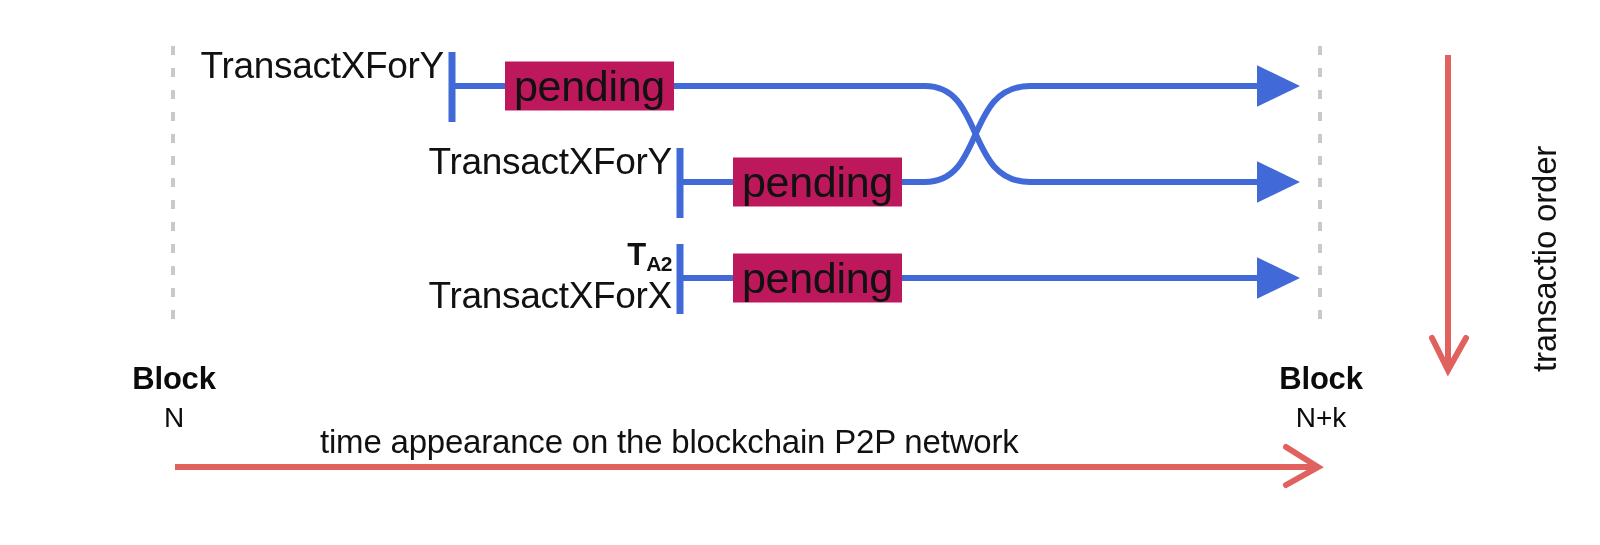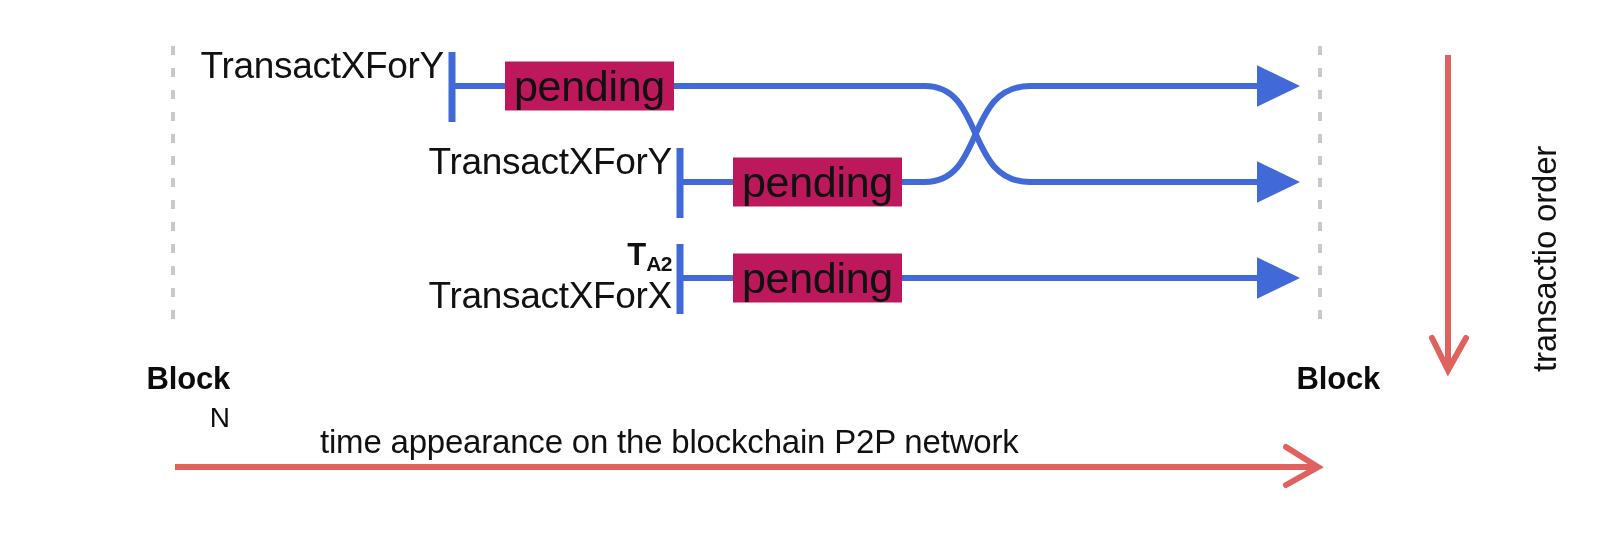--- a/index.html
+++ b/index.html
@@ -61,21 +61,21 @@
     font-weight: 400;
     color: #111111;
     background: #be185d;
     padding: 0 9px;
     transform: translateY(-50%);
     letter-spacing: -0.3px;
   }
   
   .block-lbl {
     position: absolute;
-    text-align: right;
+    text-align: center;
     line-height: 1.12;
   }
   .block-word {
     display: block;
     font-size: 31px;
     font-weight: bold;
     color: #0b0b0b;
     letter-spacing: -0.2px;
   }
   .block-num {
@@ -161,19 +161,20 @@
   <div class="pending" style="left:733px; top:182px;">pending</div>
   <div class="pending" style="left:733px; top:278px;">pending</div>
 
   <div class="block-lbl" style="left:118px; top:362px; width:112px;">
     <span class="block-word">Block</span>
     <span class="block-num">N</span>
   </div>
 
   <div class="block-lbl" style="left:1262px; top:362px; width:118px;">
     <span class="block-word">Block</span>
+    <span class="block-num">N+k</span>
   </div>
 
   <div id="time-axis-label" style="left:314px; top:423px;">time appearance on the blockchain P2P network</div>
 
   <div id="order-axis-label" style="left:1526px; top:372px;">transactio order</div>
 
 </div>
 
 </body></html>

